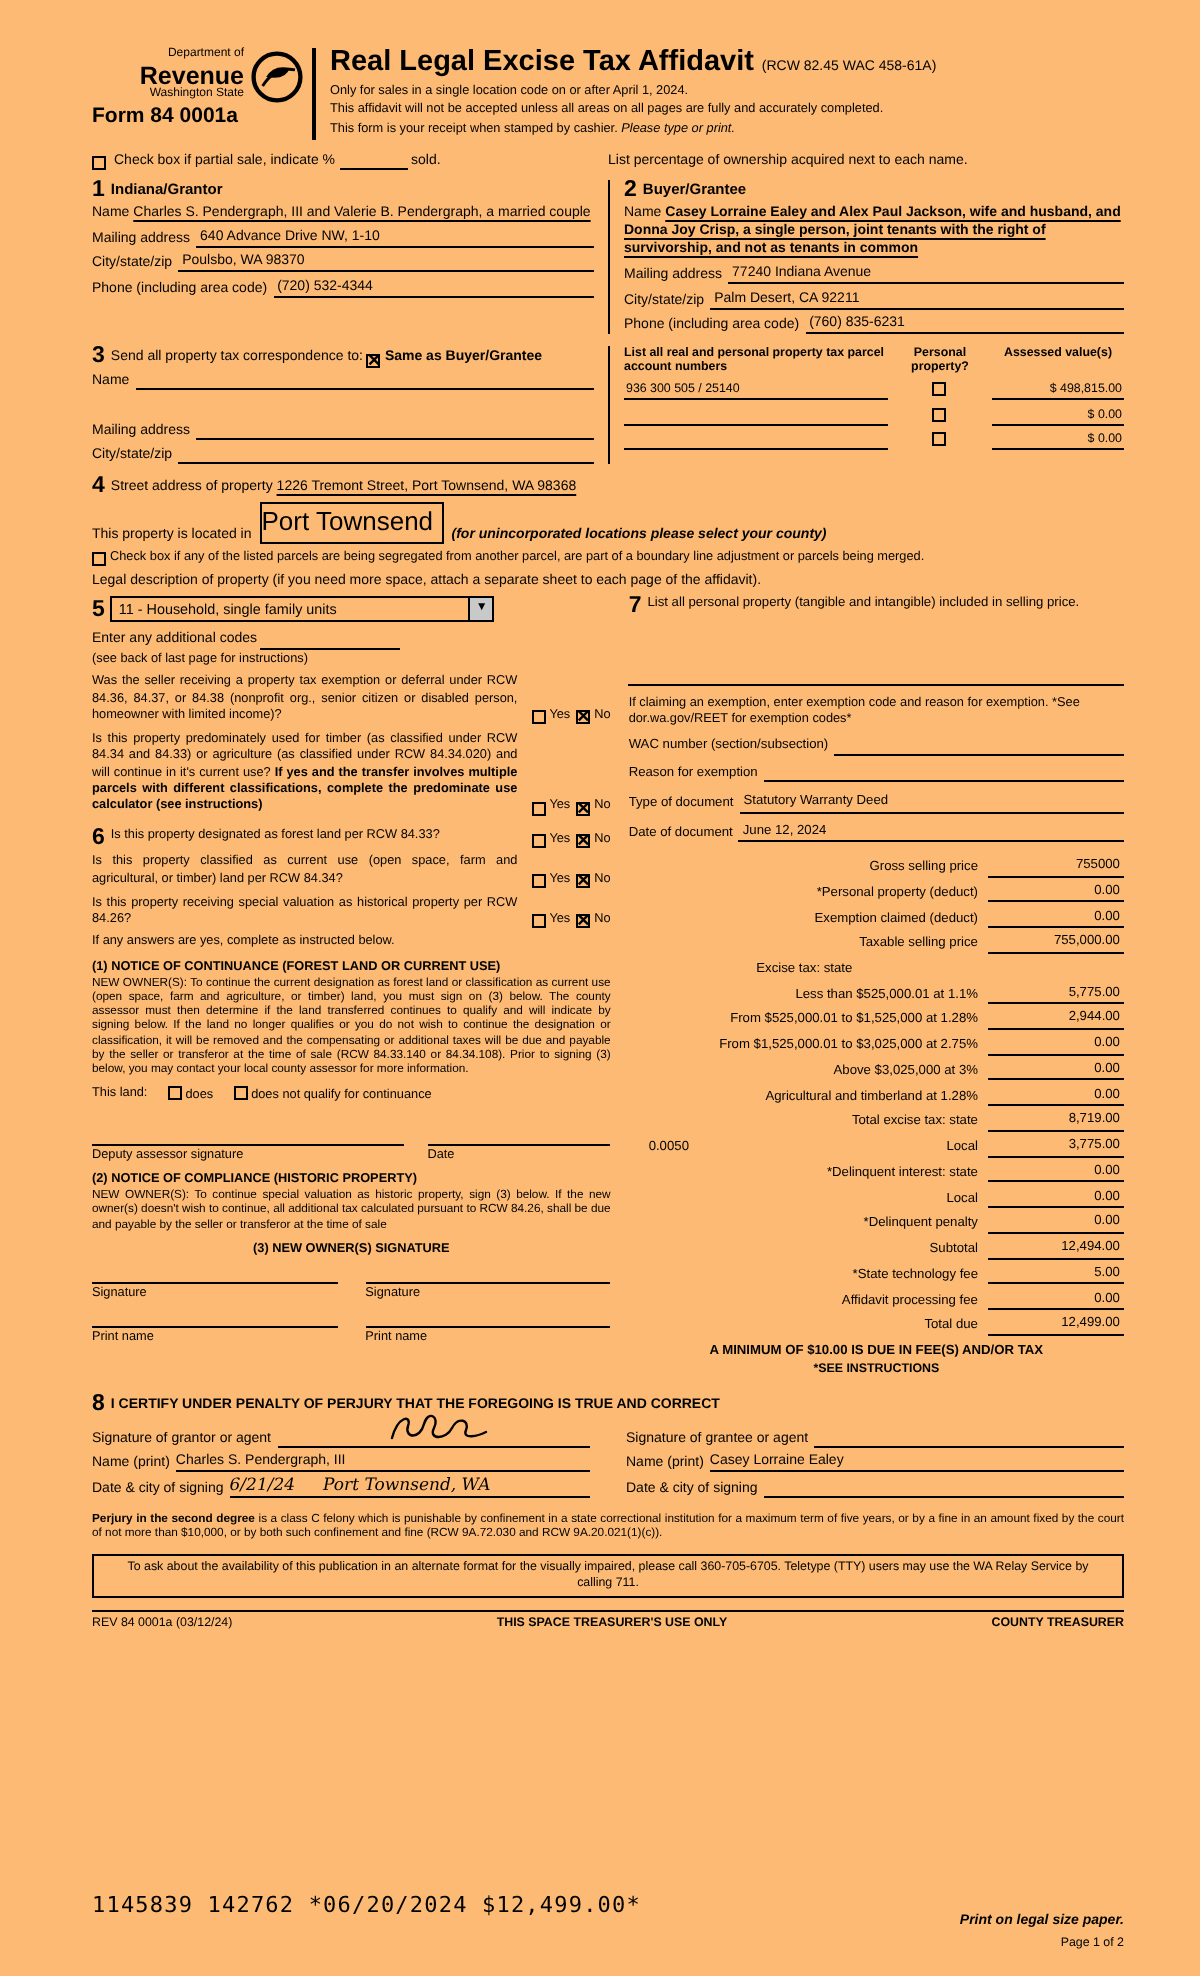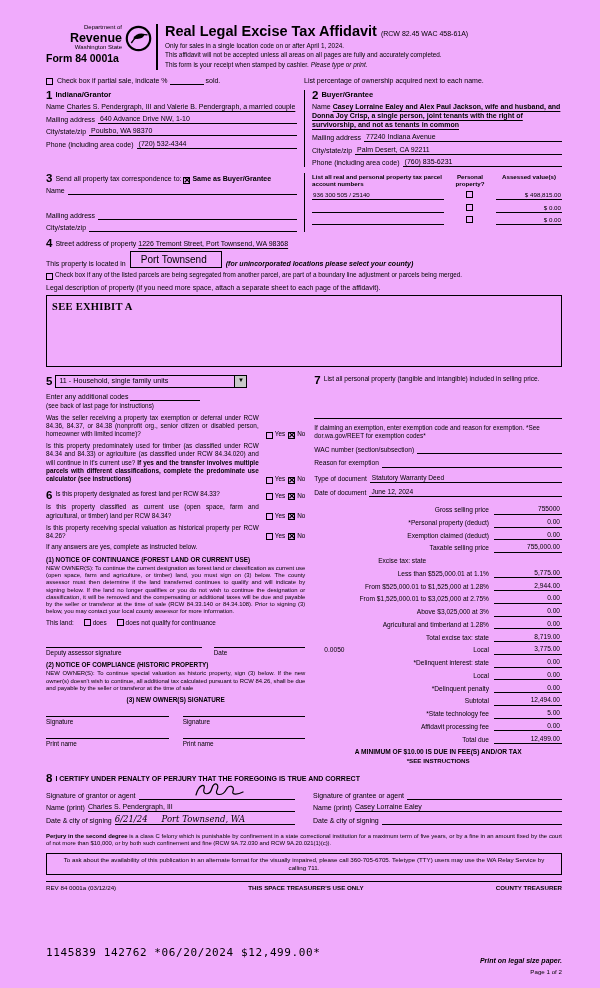--- a/index.html
+++ b/index.html
@@ -1,17 +1,17 @@
 <!DOCTYPE html>
 <html><head>
 <meta charset="utf-8">
 <style>
 *{margin:0;padding:0;box-sizing:border-box}
 body{background:#fff;width:600px}
-.page{position:relative;width:600px;height:988px;background:#f0abfc;color:#000;
+.page{position:relative;width:600px;height:988px;background:#fdba74;color:#000;
   font-family:"Liberation Sans",sans-serif;font-size:7px;line-height:1.3;
   padding:24px 38px 0 46px;overflow:hidden}
 .b{font-weight:bold}
 .i{font-style:italic}
 .num{font-weight:bold;font-size:11.5px;line-height:.9;margin-right:3px;flex:none}
 .cb{display:inline-block;width:7px;height:7px;border:1px solid #000;position:relative;vertical-align:-1px;margin-right:2px;flex:none}
 .cb[data-checked="true"]::after{content:"✕";position:absolute;left:-1px;top:-2px;font-size:8.5px;font-weight:bold;line-height:1}
 .uval{text-decoration:underline;text-underline-offset:2px}
 .blank{display:inline-block;border-bottom:1px solid #000;height:8px}
 .w34{width:34px}.w70{width:70px}
@@ -44,21 +44,21 @@
 .sec-title{font-weight:bold;font-size:7.5px}
 
 .ptable{display:grid;grid-template-columns:1fr 42px 66px;column-gap:5px;row-gap:3.5px;font-size:6.2px;align-items:end}
 .pth{font-weight:bold;line-height:1.15;align-self:start}
 .pth.c{text-align:center}
 .pcell{border-bottom:1px solid #000;min-height:9px;padding:0 1px}
 .pcell.cbc{border-bottom:none;text-align:center}
 .pcell.valc{text-align:right}
 
 .sec4 .line{margin-bottom:3px;display:flex;align-items:flex-end;flex-wrap:wrap}
-.locbox{display:inline-block;border:1px solid #000;width:92px;padding:1px 10px;margin:0 4px;font-size:10px}
+.locbox{display:inline-block;border:1px solid #000;width:92px;padding:1px 0;margin:0 4px;font-size:13px}
 .legalbox{border:1px solid #000;height:72px;padding:4px 5px;margin:1px 0 8px}
 .exhibit{font-family:"Liberation Serif",serif;font-weight:bold;font-size:10.5px;letter-spacing:.3px}
 
 .mainarea{display:flex;min-height:345px}
 .mcol-left{width:52%;padding-right:9px}
 .mcol-right{width:48%}
 .s5row{display:flex;align-items:center;margin-bottom:4px}
 .combo{display:flex;align-items:center;border:1px solid #000;width:192px;height:13px;padding-left:3px;font-size:7.2px}
 .combo-arrow{margin-left:auto;width:12px;align-self:stretch;background:#c9c9c9;border-left:1px solid #000;display:flex;align-items:center;justify-content:center;font-size:6px}
 .codes-line{display:flex;align-items:flex-end;margin-bottom:1px}
@@ -254,23 +254,20 @@
     <div class="line">
       <span>This property is located in</span>
       <span class="locbox">Port Townsend</span>
       <span class="b i">(for unincorporated locations please select your county)</span>
     </div>
     <div class="line" style="font-size:6.4px">
       <span class="cb" data-checked="false"></span>
       <span>Check box if any of the listed parcels are being segregated from another parcel, are part of a boundary line adjustment or parcels being merged.</span>
     </div>
     <div class="line">Legal description of property (if you need more space, attach a separate sheet to each page of the affidavit).</div>
-    <div class="legalbox">
-      <span class="exhibit">SEE EXHIBIT A</span>
-    </div>
   </div>
 
   <div class="mainarea">
     <div class="mcol-left">
       <div class="s5row">
         <span class="num">5</span>
         <span class="combo">
           <span>11 - Household, single family units</span>
           <span class="combo-arrow">▼</span>
         </span>

